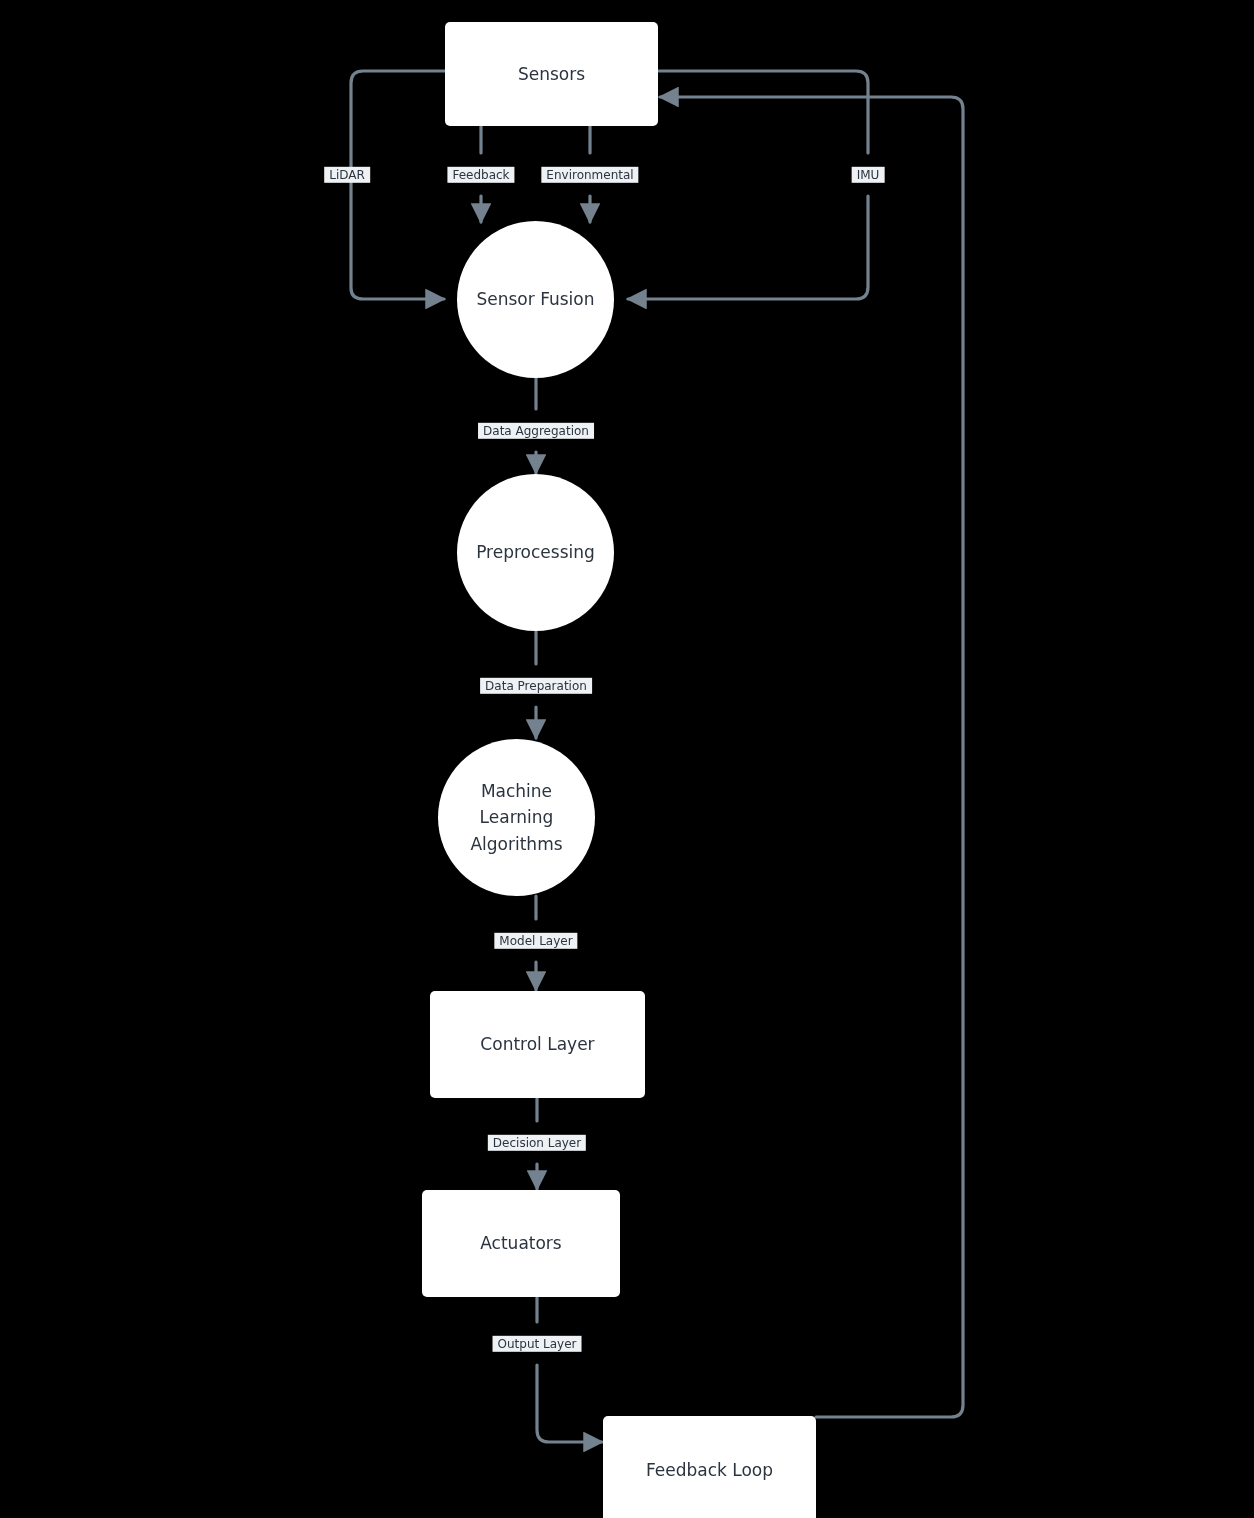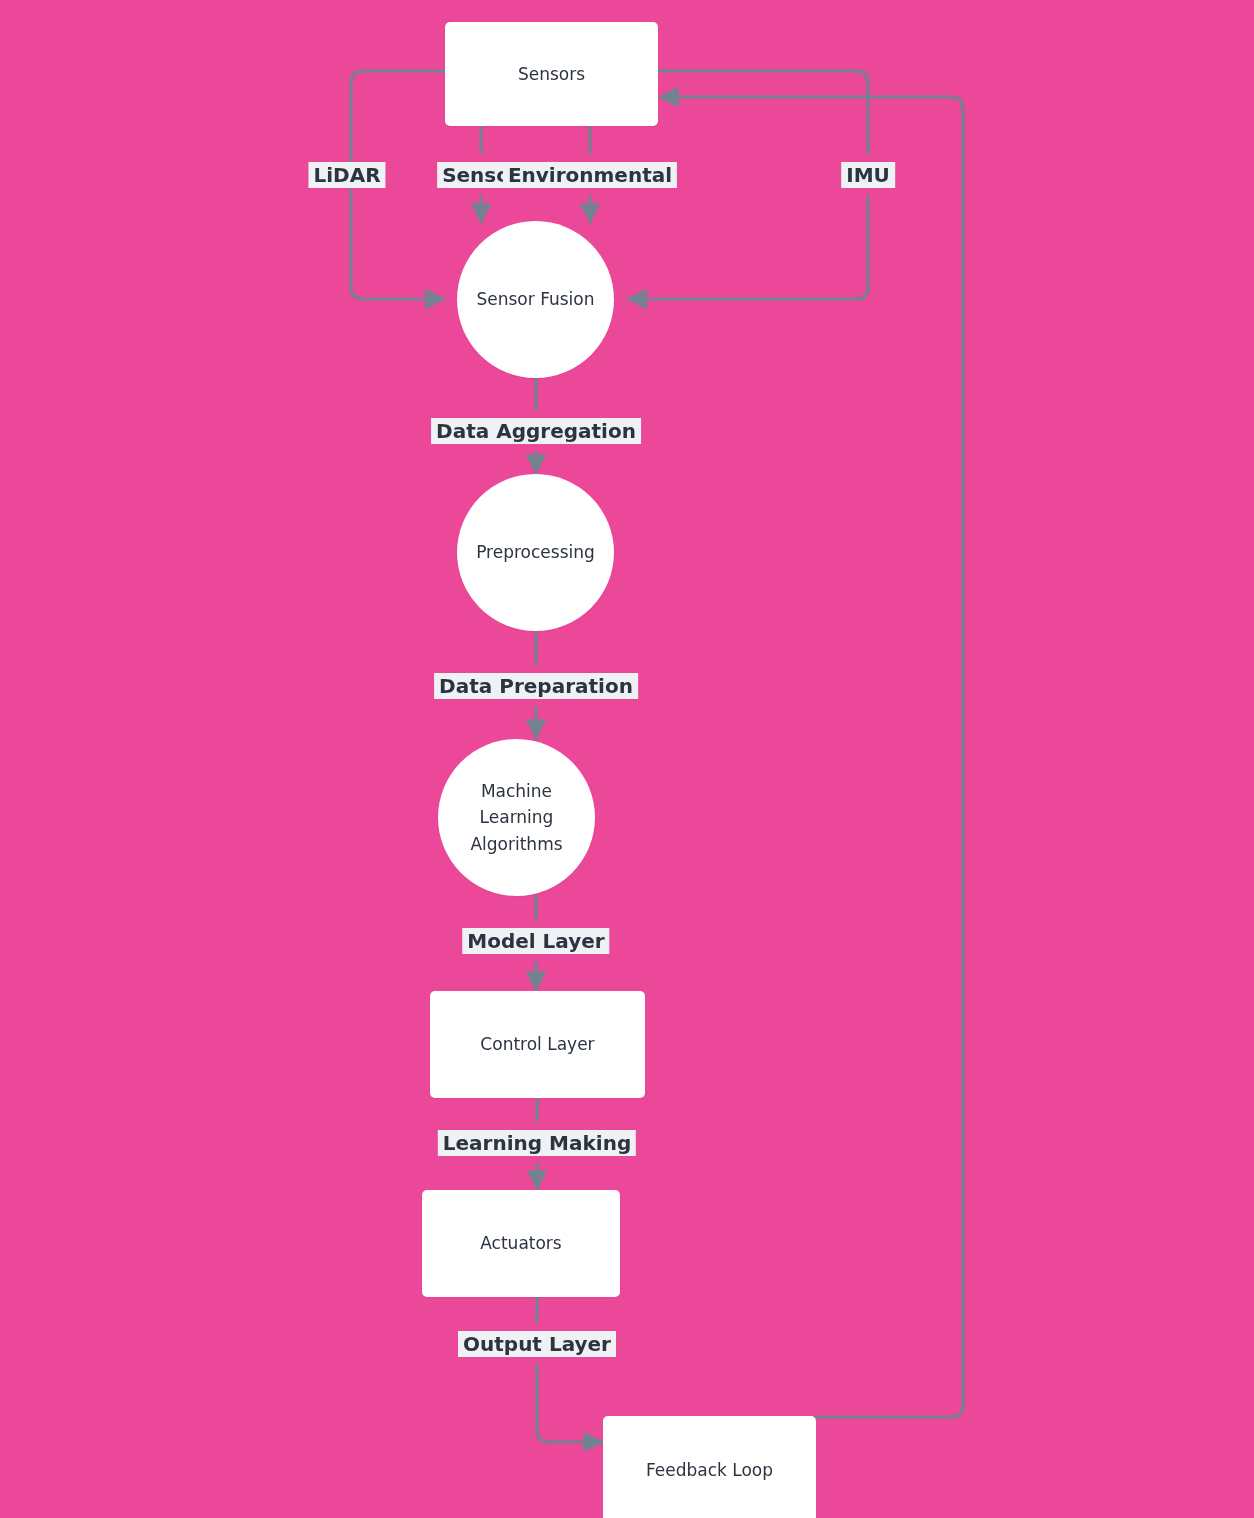--- a/index.html
+++ b/index.html
@@ -10,21 +10,21 @@
   body {
     width: 1254px;
     height: 1518px;
     font-family: "DejaVu Sans", sans-serif;
     overflow: hidden;
   }
   #diagram {
     position: relative;
     width: 1254px;
     height: 1518px;
-    background: #ec4899;
+    background: #000000;
   }
   #edge-layer {
     position: absolute;
     top: 0;
     left: 0;
     width: 1254px;
     height: 1518px;
   }
   .node {
     position: absolute;
@@ -45,27 +45,26 @@
     border-radius: 50%;
   }
   .node-label {
     display: block;
     white-space: pre-line;
     padding: 0 6px;
   }
   .edge-label {
     position: absolute;
     color: #2c3440;
-    font-size: 20px;
+    font-size: 12px;
     white-space: nowrap;
     background: #eff2f5;
     padding: 1px 5px;
     transform: translate(-50%, -50%);
     line-height: 1.2;
-    font-weight: bold;
   }
 </style>
 </head>
 <body>
 
 <div id="diagram">
 
   <svg id="edge-layer" viewBox="0 0 1254 1518" width="1254" height="1518" xmlns="http://www.w3.org/2000/svg">
     <defs>
       <marker id="arrow" viewBox="0 0 10 10" refX="9" refY="5" markerWidth="6.5" markerHeight="6.5" orient="auto-start-reverse">
@@ -120,22 +119,22 @@
 
   <div class="node box" style="left:422px; top:1190px; width:198px; height:107px;">
     <span class="node-label">Actuators</span>
   </div>
 
   <div class="node box" style="left:603px; top:1388px; width:213px; height:108px;margin-top:28px;">
     <span class="node-label">Feedback Loop</span>
   </div>
 
   <div class="edge-label" style="left:347px; top:175px;">LiDAR</div>
-  <div class="edge-label" style="left:481px; top:175px;">Sensor</div>
+  <div class="edge-label" style="left:481px; top:175px;">Feedback</div>
   <div class="edge-label" style="left:590px; top:175px;">Environmental</div>
   <div class="edge-label" style="left:868px; top:175px;">IMU</div>
   <div class="edge-label" style="left:536px; top:431px;text-align:center;">Data Aggregation</div>
   <div class="edge-label" style="left:536px; top:686px;">Data Preparation</div>
   <div class="edge-label" style="left:536px; top:941px;">Model Layer</div>
-  <div class="edge-label" style="left:537px; top:1143px;">Learning Making</div>
+  <div class="edge-label" style="left:537px; top:1143px;">Decision Layer</div>
   <div class="edge-label" style="left:537px; top:1344px;">Output Layer</div>
 
 </div>
 
 </body></html>

